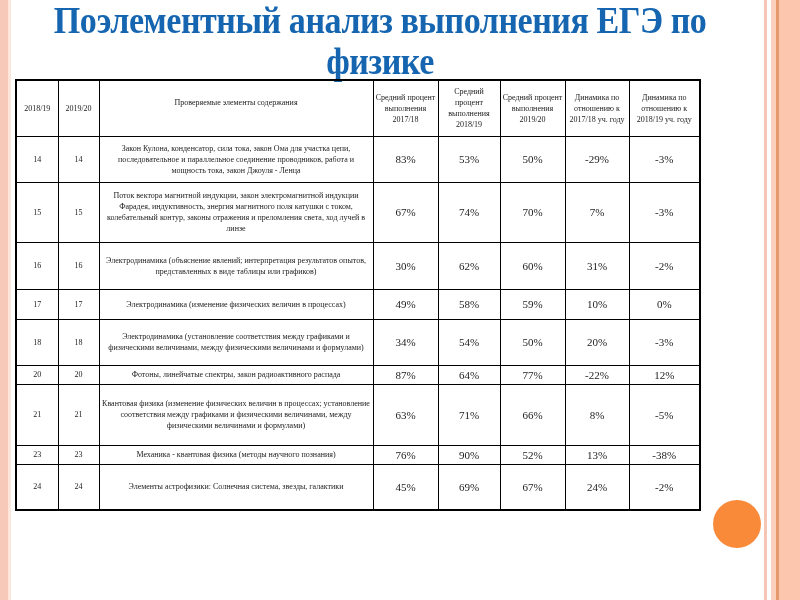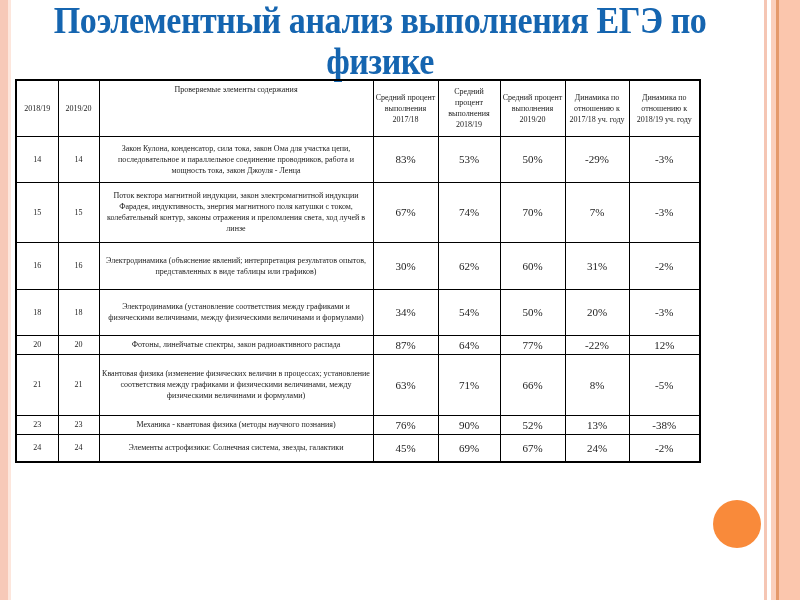--- a/index.html
+++ b/index.html
@@ -44,21 +44,21 @@
       <col style="width:65px">
       <col style="width:62px">
       <col style="width:65px">
       <col style="width:64px">
       <col style="width:71px">
   </colgroup>
   <thead>
     <tr style="height:56px">
       <th class="small">2018/19</th>
       <th class="small">2019/20</th>
-      <th class="small" style="vertical-align:top;padding-top:3px">Проверяемые элементы содержания</th>
+      <th class="small" style="vertical-align:top;padding-top:16px">Проверяемые элементы содержания</th>
       <th class="small">Средний процент выполнения 2017/18</th>
       <th class="small">Средний процент выполнения 2018/19</th>
       <th class="small">Средний процент выполнения 2019/20</th>
       <th class="small">Динамика по отношению к 2017/18 уч. году</th>
       <th class="small">Динамика по отношению к 2018/19 уч. году</th>
     </tr>
   </thead>
   <tbody id="tbody">
       <tr style="height: 46px;">
         <td class="small">14</td>
@@ -82,20 +82,30 @@
       </tr>
       <tr style="height: 47px; margin-left: 24px;">
         <td class="small">16</td>
         <td class="small">16</td>
         <td class="small">Электродинамика (объяснение явлений; интерпретация результатов опытов, представленных в виде таблицы или графиков)</td>
         <td class="num">30%</td>
         <td class="num">62%</td>
         <td class="num">60%</td>
         <td class="num">31%</td>
         <td class="num">-2%</td>
+      </tr>
+      <tr style="height: 30px;">
+        <td class="small">17</td>
+        <td class="small">17</td>
+        <td class="small">Электродинамика (изменение физических величин в процессах)</td>
+        <td class="num">49%</td>
+        <td class="num">58%</td>
+        <td class="num">59%</td>
+        <td class="num">10%</td>
+        <td class="num">0%</td>
       </tr>
       <tr style="height: 46px;">
         <td class="small">18</td>
         <td class="small">18</td>
         <td class="small">Электродинамика (установление соответствия между графиками и физическими величинами, между физическими величинами и формулами)</td>
         <td class="num">34%</td>
         <td class="num">54%</td>
         <td class="num">50%</td>
         <td class="num">20%</td>
         <td class="num">-3%</td>
@@ -123,21 +133,21 @@
       <tr style="height: 19px;">
         <td class="small">23</td>
         <td class="small">23</td>
         <td class="small">Механика - квантовая физика (методы научного познания)</td>
         <td class="num">76%</td>
         <td class="num">90%</td>
         <td class="num">52%</td>
         <td class="num">13%</td>
         <td class="num">-38%</td>
       </tr>
-      <tr style="height: 28px; border-radius: 13px;">
+      <tr style="height: 46px; border-radius: 13px;">
         <td class="small">24</td>
         <td class="small">24</td>
         <td class="small">Элементы астрофизики: Солнечная система, звезды, галактики</td>
         <td class="num">45%</td>
         <td class="num">69%</td>
         <td class="num">67%</td>
         <td class="num">24%</td>
         <td class="num">-2%</td>
       </tr>
     </tbody>

